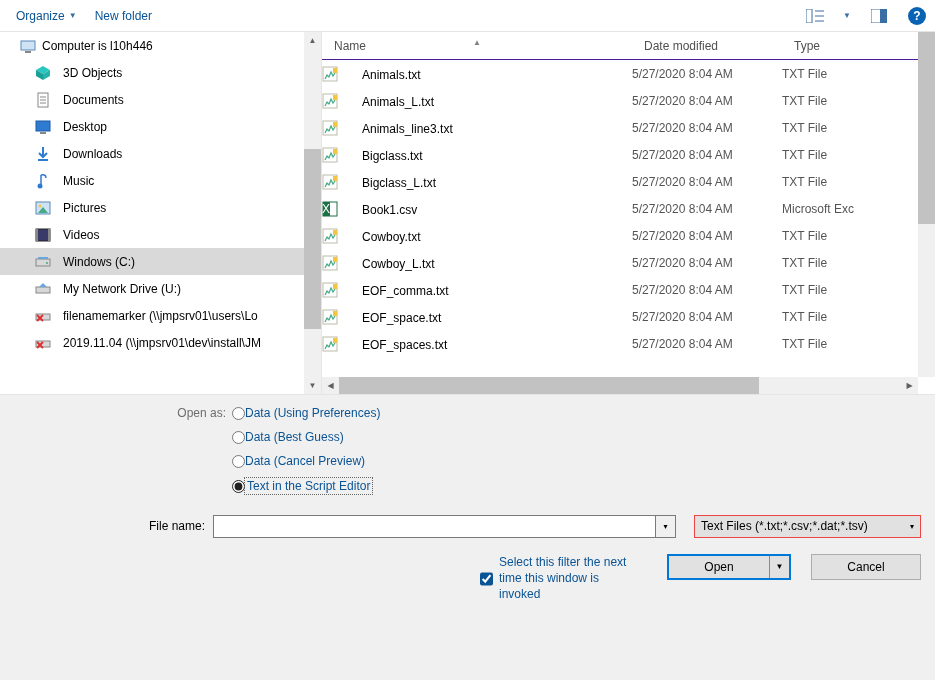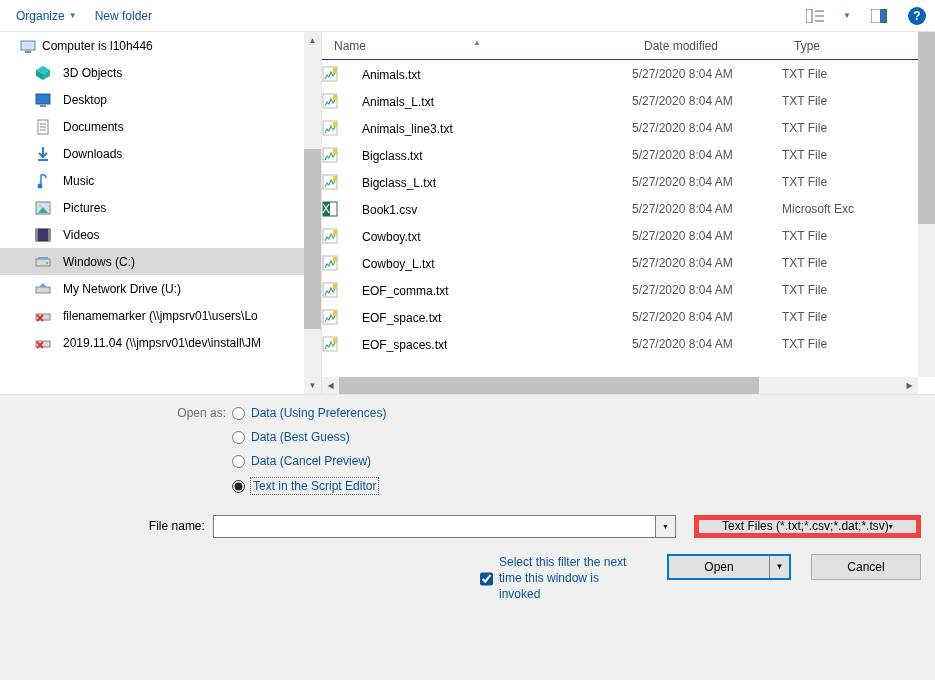--- a/index.html
+++ b/index.html
@@ -37,28 +37,28 @@
 .list-vscroll { position:absolute; right:0; top:0; bottom:17px; width:17px; background:#f0f0f0; display:flex; flex-direction:column;}
 .list-vscroll .thumb { background:#c2c2c2; width:100%; height:192px; }
 .list-hscroll { position:absolute; left:0; right:17px; bottom:0; height:17px; background:#f0f0f0; display:flex; }
 .list-hscroll .arr { width:17px; height:100%; display:flex; align-items:center; justify-content:center; font-size:8px; color:#606060;}
 .list-hscroll .thumb { background:#c2c2c2; height:100%; width:420px; margin-left:0;}
 
 .lower { padding: 10px 14px 12px 20px; background:#f0f0f0; height: 285px; }
 .open-as-row { display:flex; }
 .oa-label { width:212px; text-align:right; color:#6d6d6d; padding-right:6px; padding-top:1px; }
 .oa-opts { display:flex; flex-direction:column; gap:8px; }
-.oa-opts label { display:flex; align-items:flex-start; gap:6px; color:#0a5394; max-width:160px; line-height:1.35; }
+.oa-opts label { display:flex; align-items:flex-start; gap:0; color:#0a5394; max-width:160px; line-height:1.35; }
 .oa-opts input[type=radio] { margin-top:2px; accent-color:#222; }
 .oa-opts label.sel span { outline:1px dotted #666; padding:0 2px; }
 
 .fname-row { display:flex; align-items:center; margin-top:21px; }
 .fname-row .lbl { width:200px; text-align:right; padding-right:8px; }
 .fname-row input { width:443px; height:23px; border:1px solid #7a7a7a; padding:0 4px; }
-.fname-row .sel-combo { margin-left:18px; width:235px; height:23px; border:5px solid #ef4444; background:#e1e1e1; display:flex; align-items:center; padding:0 6px; justify-content:center;}
+.fname-row .sel-combo { margin-left:18px; width:235px; height:23px; border:1px solid #ef4444; background:#e1e1e1; display:flex; align-items:center; padding:0 6px; justify-content:space-between;}
 .combo-btn { width:18px; height:23px; border-right:1px solid #7a7a7a; display:flex; align-items:center; justify-content:center; font-size:8px;}
 
 .bottom-row { display:flex; margin-top:16px;gap:30px; }
 .chk-area { margin-left:460px; display:flex; gap:6px; max-width:180px; color:#0a5394; line-height:1.35; }
 .chk-area input { margin-top:2px; accent-color:#0a5394; }
 .btns { margin-left:auto; display:flex; gap:20px; align-items:flex-start; }
 .btn-split { width:124px; height:26px; border:2px solid #0078d7; background:#e1e1e1; display:flex; align-items:center; }
 .btn-split .lab { flex:1; text-align:center; }
 .btn-split .carbtn { width:20px; height:100%; border-left:1px solid #888; display:flex; align-items:center; justify-content:center; font-size:8px;}
 .btn-plain { width:110px; height:26px; border:1px solid #adadad; background:#e1e1e1; display:flex; align-items:center; justify-content:center; }
@@ -120,37 +120,37 @@
             <svg width="16" height="16">
               <polygon points="8,1 15,5 8,9 1,5" fill="#29c7c0"></polygon>
               <polygon points="1,5 8,9 8,15 1,11" fill="#1a9e98"></polygon>
               <polygon points="15,5 8,9 8,15 15,11" fill="#23b3ac"></polygon>
             </svg>
           </span>
           <span>3D Objects</span>
         </li>
         <li class="depth2">
           <span class="ic">
-            <svg width="16" height="14">
-              <rect x="1" y="1" width="14" height="10" fill="#2f7bd1" stroke="#1a5ca8"></rect>
-              <rect x="5" y="12" width="6" height="2" fill="#888"></rect>
-            </svg>
-          </span>
-          <span>Desktop</span>
-        </li>
-        <li class="depth2">
-          <span class="ic">
             <svg width="14" height="16">
               <rect x="2" y="1" width="10" height="14" fill="#fff" stroke="#888"></rect>
               <line x1="4" y1="5" x2="10" y2="5" stroke="#888"></line>
               <line x1="4" y1="8" x2="10" y2="8" stroke="#888"></line>
               <line x1="4" y1="11" x2="10" y2="11" stroke="#888"></line>
             </svg>
           </span>
           <span>Documents</span>
+        </li>
+        <li class="depth2">
+          <span class="ic">
+            <svg width="16" height="14">
+              <rect x="1" y="1" width="14" height="10" fill="#2f7bd1" stroke="#1a5ca8"></rect>
+              <rect x="5" y="12" width="6" height="2" fill="#888"></rect>
+            </svg>
+          </span>
+          <span>Desktop</span>
         </li>
         <li class="depth2">
           <span class="ic">
             <svg width="14" height="16">
               <path d="M7 1 L7 10 M3 7 L7 11 L11 7" stroke="#2f7bd1" stroke-width="2" fill="none"></path>
               <line x1="2" y1="14" x2="12" y2="14" stroke="#2f7bd1" stroke-width="2"></line>
             </svg>
           </span>
           <span>Downloads</span>
         </li>

